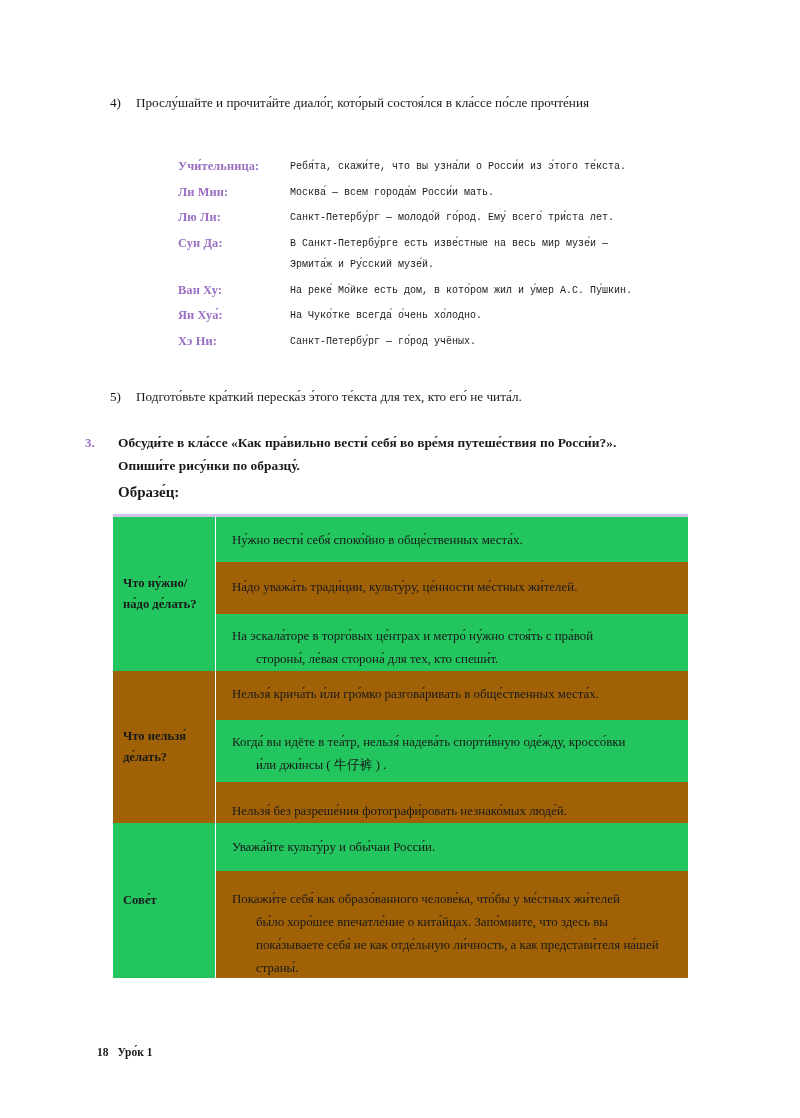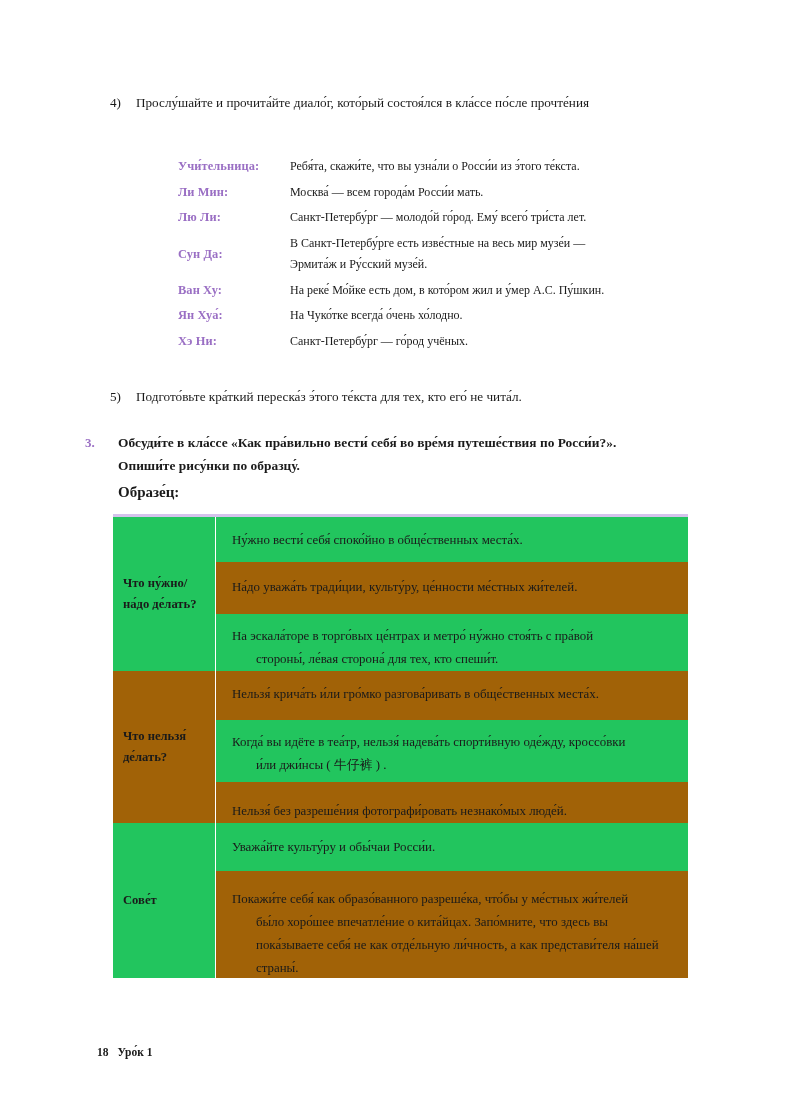--- a/index.html
+++ b/index.html
@@ -44,37 +44,38 @@
 
   
   .dialogue {
     position: absolute;
     left: 178px;
     top: 156px;
     width: 515px;
   }
   .dlg-row {
     display: flex;
-    align-items: center;
+    align-items: flex-start;
     margin-bottom: 4px;
     min-height: 21px;
   }
   .dlg-speaker {
     flex: 0 0 112px;
     width: 112px;
     color: #9a6fc4;
     font-weight: bold;
     font-size: 12.4px;
     line-height: 21px;
     letter-spacing: 0.1px;
   }
   .dlg-text {
     flex: 1;
-    font-size: 12px;
+    font-size: 10px;
     line-height: 21.5px;
+    font-family: Liberation Mono, monospace;
   }
   .dlg-text .cont {
     display: block;
     text-indent: 0;
   }
 
   
   .ex5 {
     position: absolute;
     left: 110px;
@@ -307,21 +308,21 @@
         <span class="lbl-inner">
           <span>Сове́т</span>
           <span class="l2"></span>
         </span>
       </div>
       <div class="tbl-rows">
         <div class="tbl-row r1 bg-gray">
           <span>Уважа́йте культу́ру и обы́чаи Росси́и.</span>
         </div>
         <div class="tbl-row r2 bg-purple">
-          <span>Покажи́те себя́ как образо́ванного разреше́ка, что́бы у ме́стных жи́телей</span>
+          <span>Покажи́те себя́ как образо́ванного челове́ка, что́бы у ме́стных жи́телей</span>
           <span class="cont">бы́ло хоро́шее впечатле́ние о кита́йцах. Запо́мните, что здесь вы пока́зываете себя́ не как отде́льную ли́чность, а как представи́теля на́шей страны́.</span>
         </div>
       </div>
     </div>
 
   </div>
 
   <div class="footer">
     <span class="pg">18</span>
     <span>Уро́к 1</span>

